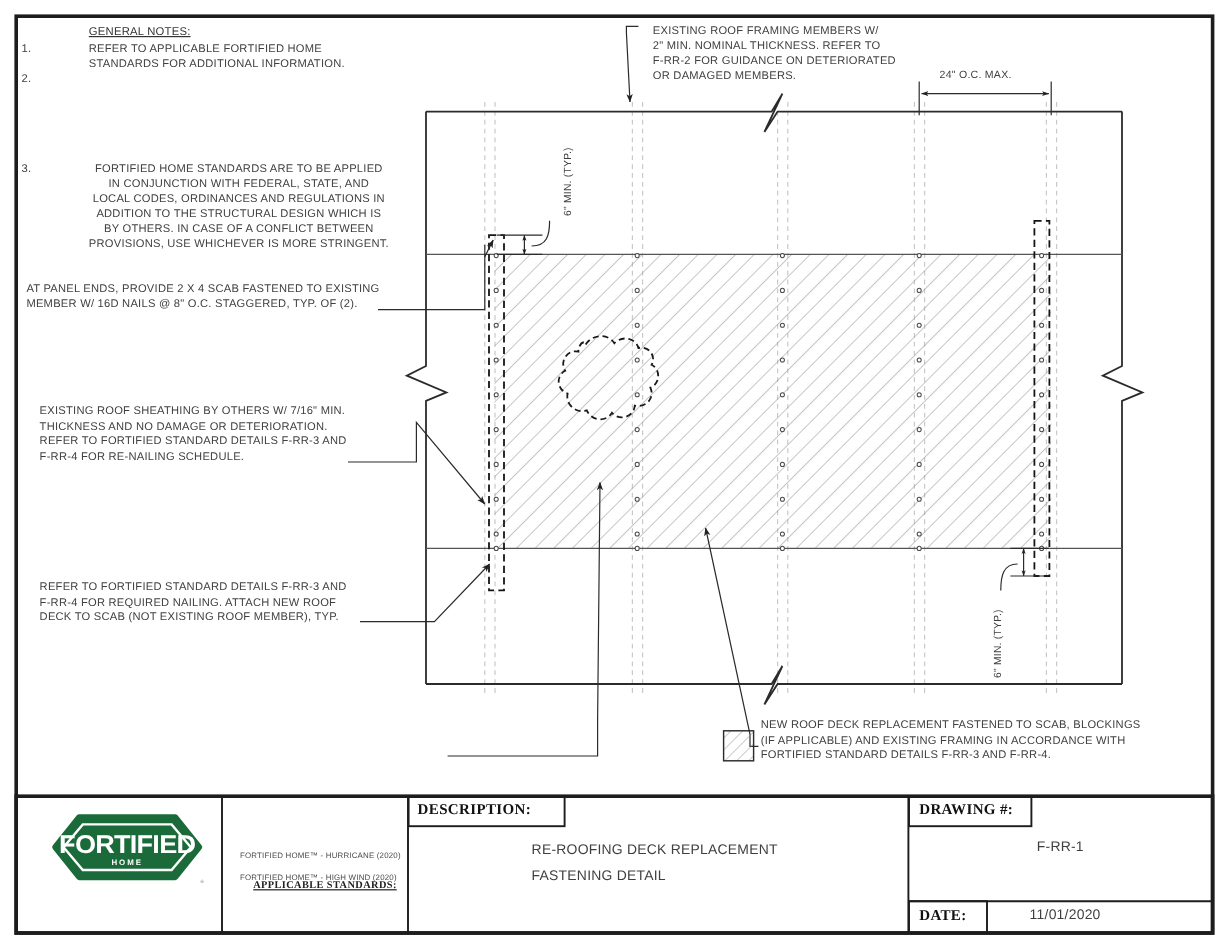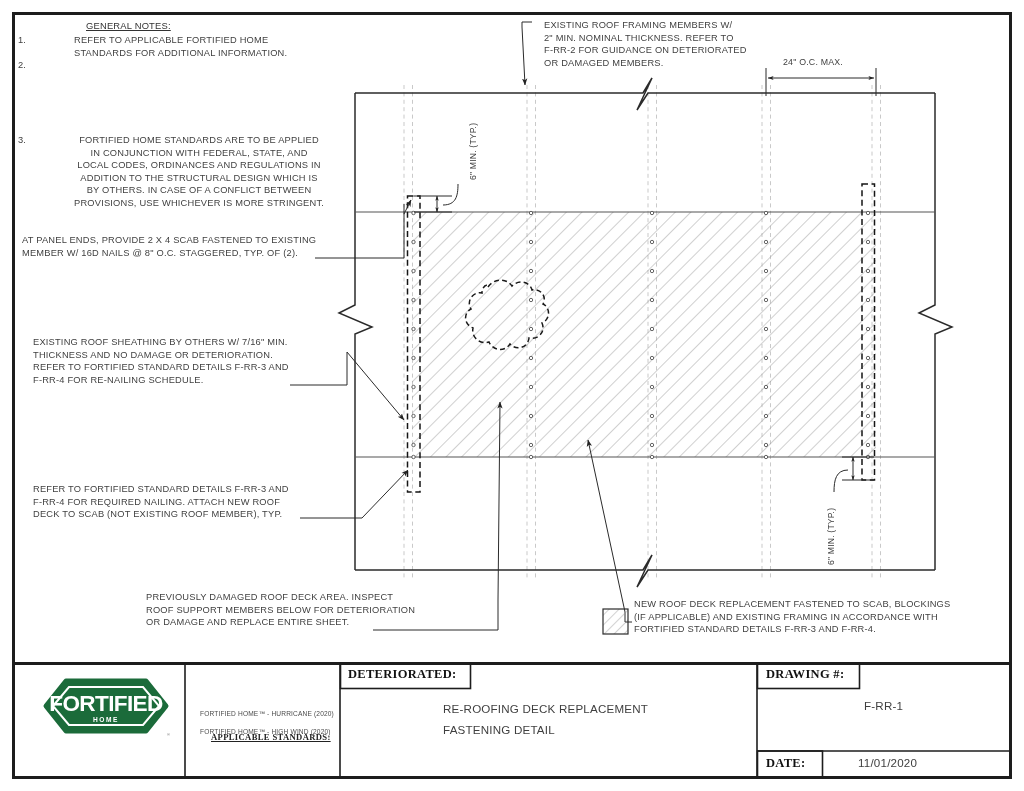--- a/index.html
+++ b/index.html
@@ -218,21 +218,21 @@
     <rect x="757.5" y="663.5" width="102" height="25" stroke-width="1.6"></rect>
     <rect x="757.5" y="751" width="65" height="26.5" stroke-width="1.6"></rect>
   </g>
 
   <g>
     <path d="M46,706 L66,681 L146,681 L166,706 L146,731 L66,731 Z" fill="#1b6b3a" stroke="#1b6b3a" stroke-width="5" stroke-linejoin="round"></path>
     <path d="M53,706 L69,687 L143,687 L159,706 L143,725 L69,725 Z" fill="none" stroke="#ffffff" stroke-width="2"></path>
   </g>
 </svg>
 
-<div class="txt hdr-ul" style="left:86px;top:20px;">GENERAL NOTES:</div>
+<div class="txt hdr-ul" style="left:74px;top:20px;">GENERAL NOTES:</div>
 
 <div class="txt note-num" style="left:18px;top:34px;">1.</div>
 <div class="txt note-body" style="left:74px;top:34px;">REFER TO APPLICABLE FORTIFIED HOME
 STANDARDS FOR ADDITIONAL INFORMATION.</div>
 
 <div class="txt note-num" style="left:18px;top:59px;">2.</div>
 
 <div class="txt note-num" style="left:18px;top:134px;">3.</div>
 <div class="txt note-body" style="left:74px;top:134px;text-align:center;">FORTIFIED HOME STANDARDS ARE TO BE APPLIED
 IN CONJUNCTION WITH FEDERAL, STATE, AND
@@ -251,39 +251,36 @@
 
 <div class="txt note-body" style="left:33px;top:483px;">REFER TO FORTIFIED STANDARD DETAILS F-RR-3 AND
 F-RR-4 FOR REQUIRED NAILING. ATTACH NEW ROOF
 DECK TO SCAB (NOT EXISTING ROOF MEMBER), TYP.</div>
 
 <div class="txt note-body" style="left:544px;top:19px;">EXISTING ROOF FRAMING MEMBERS W/
 2" MIN. NOMINAL THICKNESS. REFER TO
 F-RR-2 FOR GUIDANCE ON DETERIORATED
 OR DAMAGED MEMBERS.</div>
 
-<div class="txt note-body" style="left:146px;top:591px;">PREVIOUSLY DAMAGED ROOF DECK AREA. INSPECT
-ROOF SUPPORT MEMBERS BELOW FOR DETERIORATION
-OR DAMAGE AND REPLACE ENTIRE SHEET.</div>
 
 <div class="txt note-body" style="left:634px;top:598px;">NEW ROOF DECK REPLACEMENT FASTENED TO SCAB, BLOCKINGS
 (IF APPLICABLE) AND EXISTING FRAMING IN ACCORDANCE WITH
 FORTIFIED STANDARD DETAILS F-RR-3 AND F-RR-4.</div>
 
 <div class="txt dimtxt" style="left:783px;top:56px;">24" O.C. MAX.</div>
 
 <div class="txt vtxt" style="left:467px;top:180px;">6" MIN. (TYP.)</div>
 
 <div class="txt vtxt" style="left:825px;top:565px;">6" MIN. (TYP.)</div>
 
 <div class="txt std-head" style="left:211px;top:697px;">APPLICABLE STANDARDS:</div>
 <div class="txt std-item" style="left:200px;top:708px;">FORTIFIED HOME™ - HURRICANE (2020)</div>
 <div class="txt std-item" style="left:200px;top:726px;">FORTIFIED HOME™ - HIGH WIND (2020)</div>
 
-<div class="txt tb-label" style="left:348px;top:668px;">DETERIORATED:</div>
+<div class="txt tb-label" style="left:348px;top:668px;">DESCRIPTION:</div>
 <div class="txt tb-val" style="left:443px;top:698px;line-height:21px;">RE-ROOFING DECK REPLACEMENT
 FASTENING DETAIL</div>
 
 <div class="txt tb-label" style="left:766px;top:668px;">DRAWING #:</div>
 <div class="txt tb-val" style="left:864px;top:700px;">F-RR-1</div>
 
 <div class="txt tb-label" style="left:766px;top:757px;text-align:right;">DATE:</div>
 <div class="txt tb-val" style="left:858px;top:757px;">11/01/2020</div>
 
 <div id="logo">

